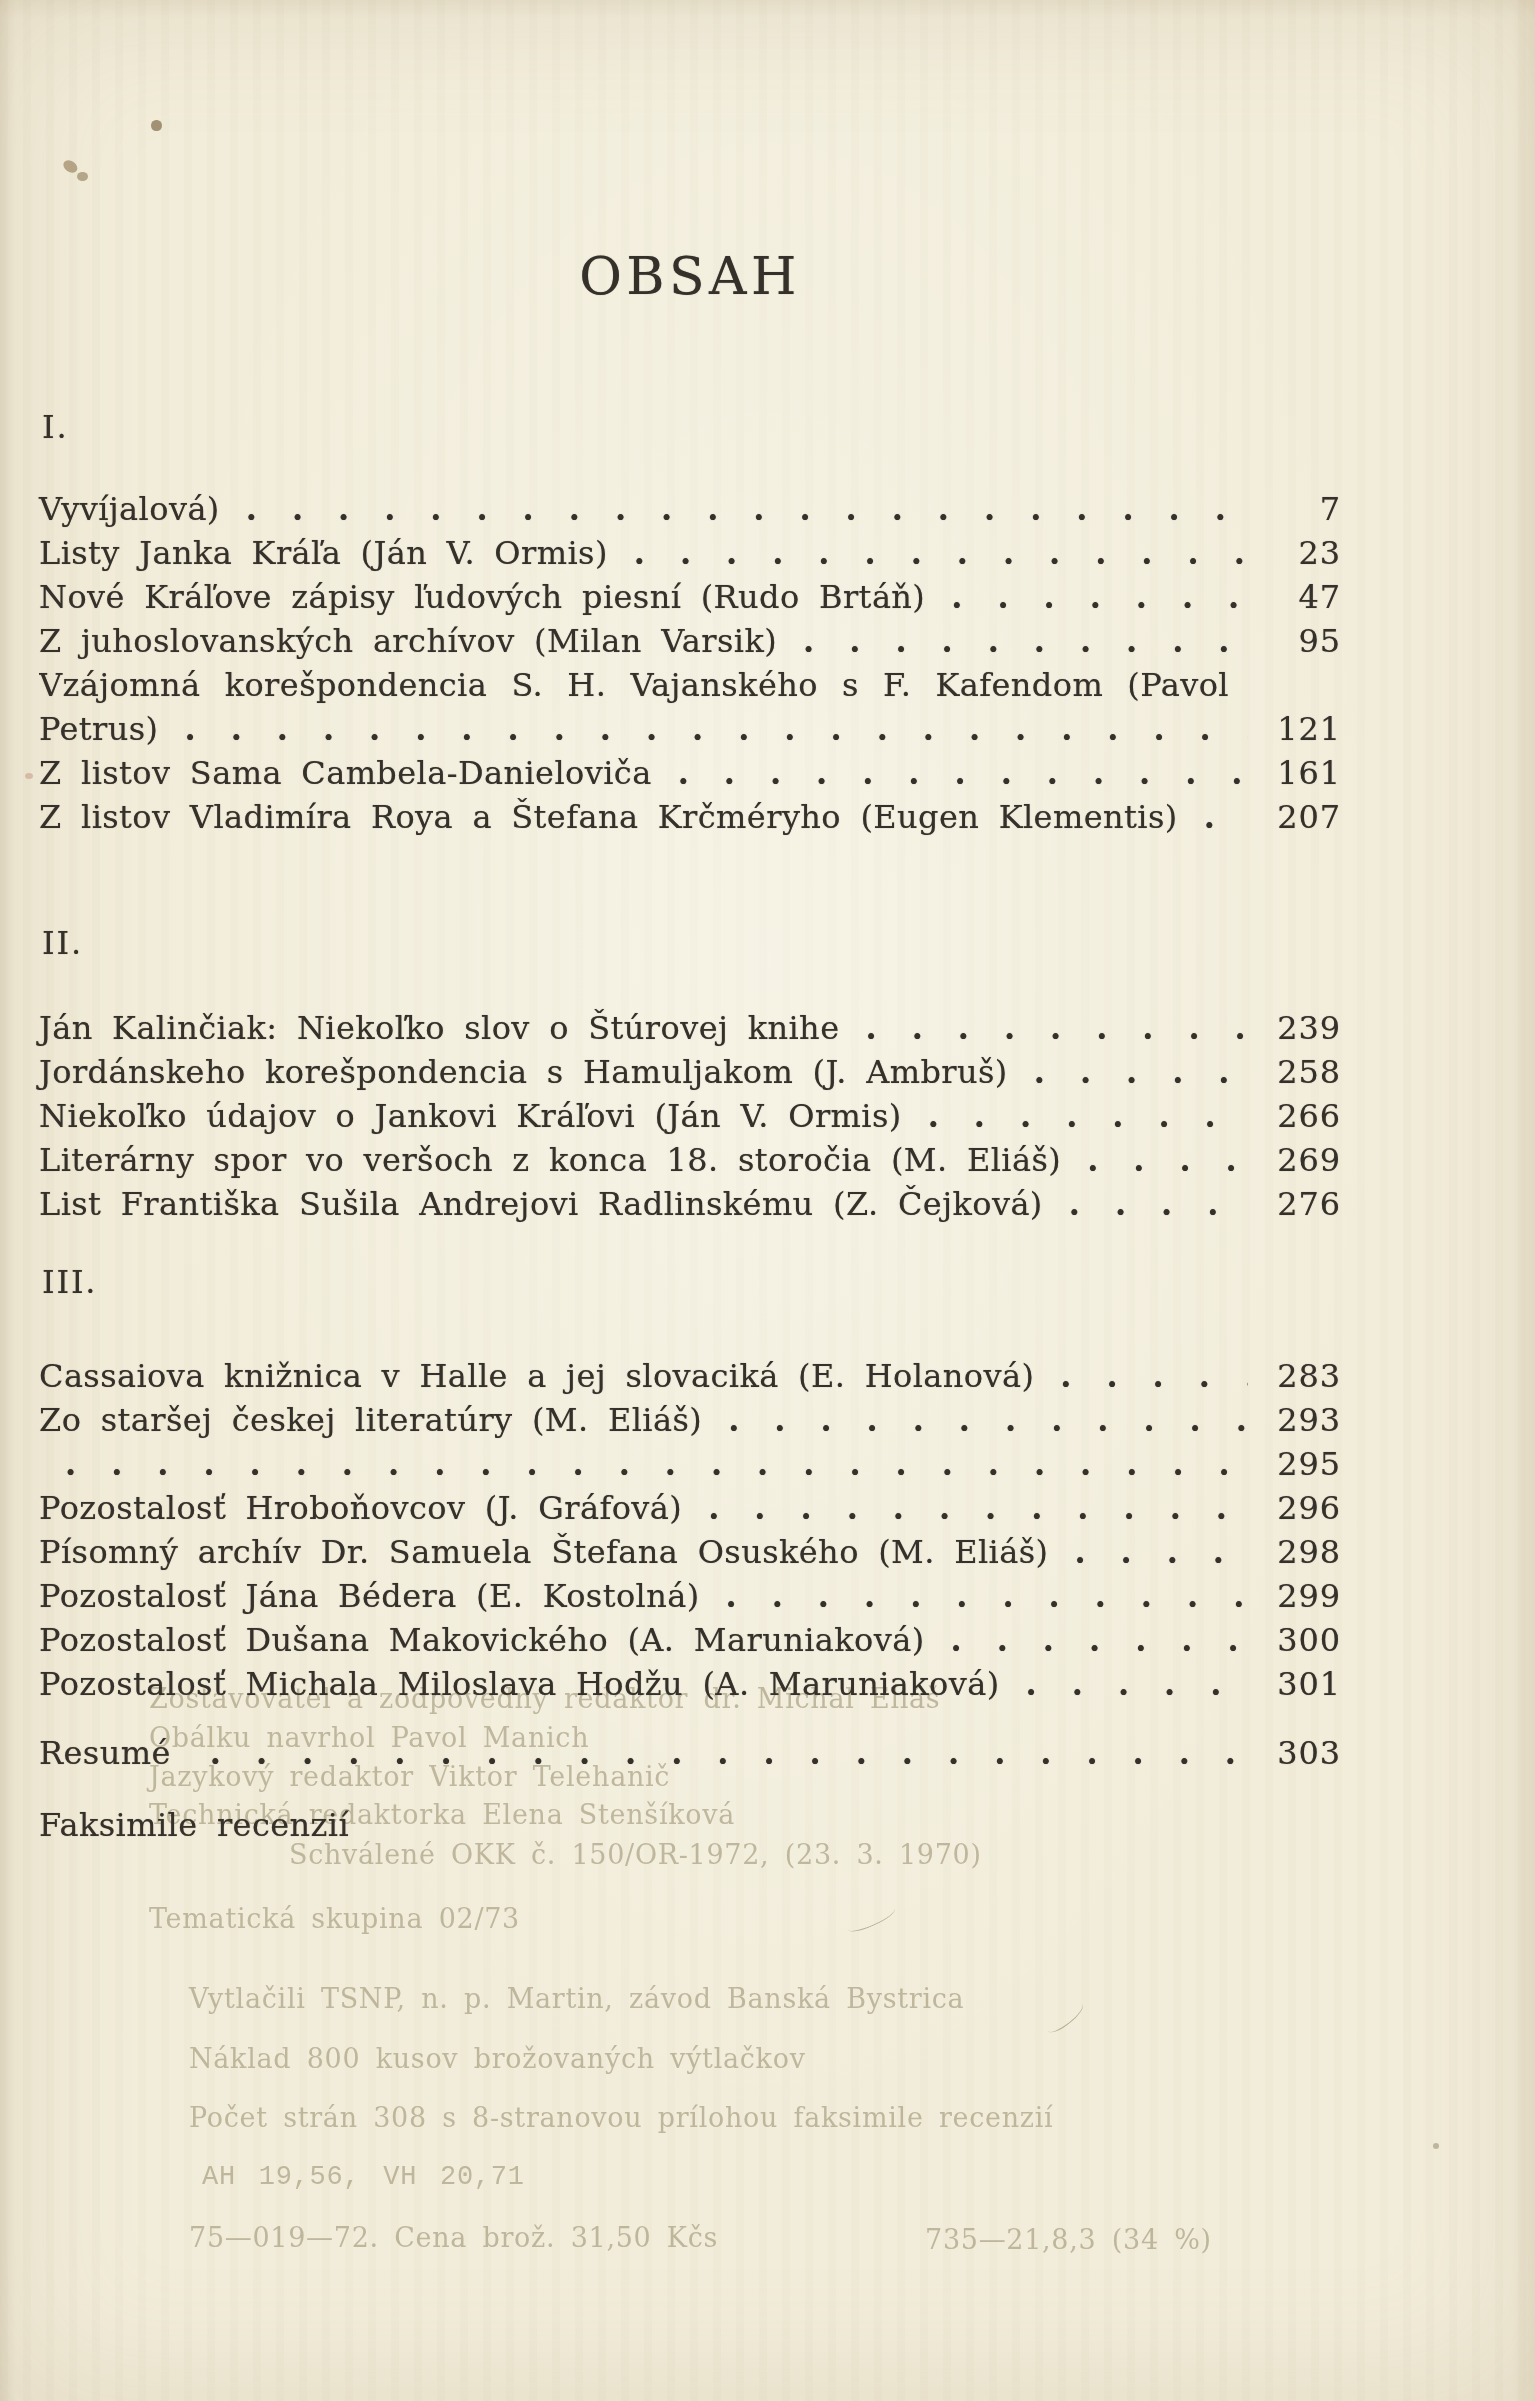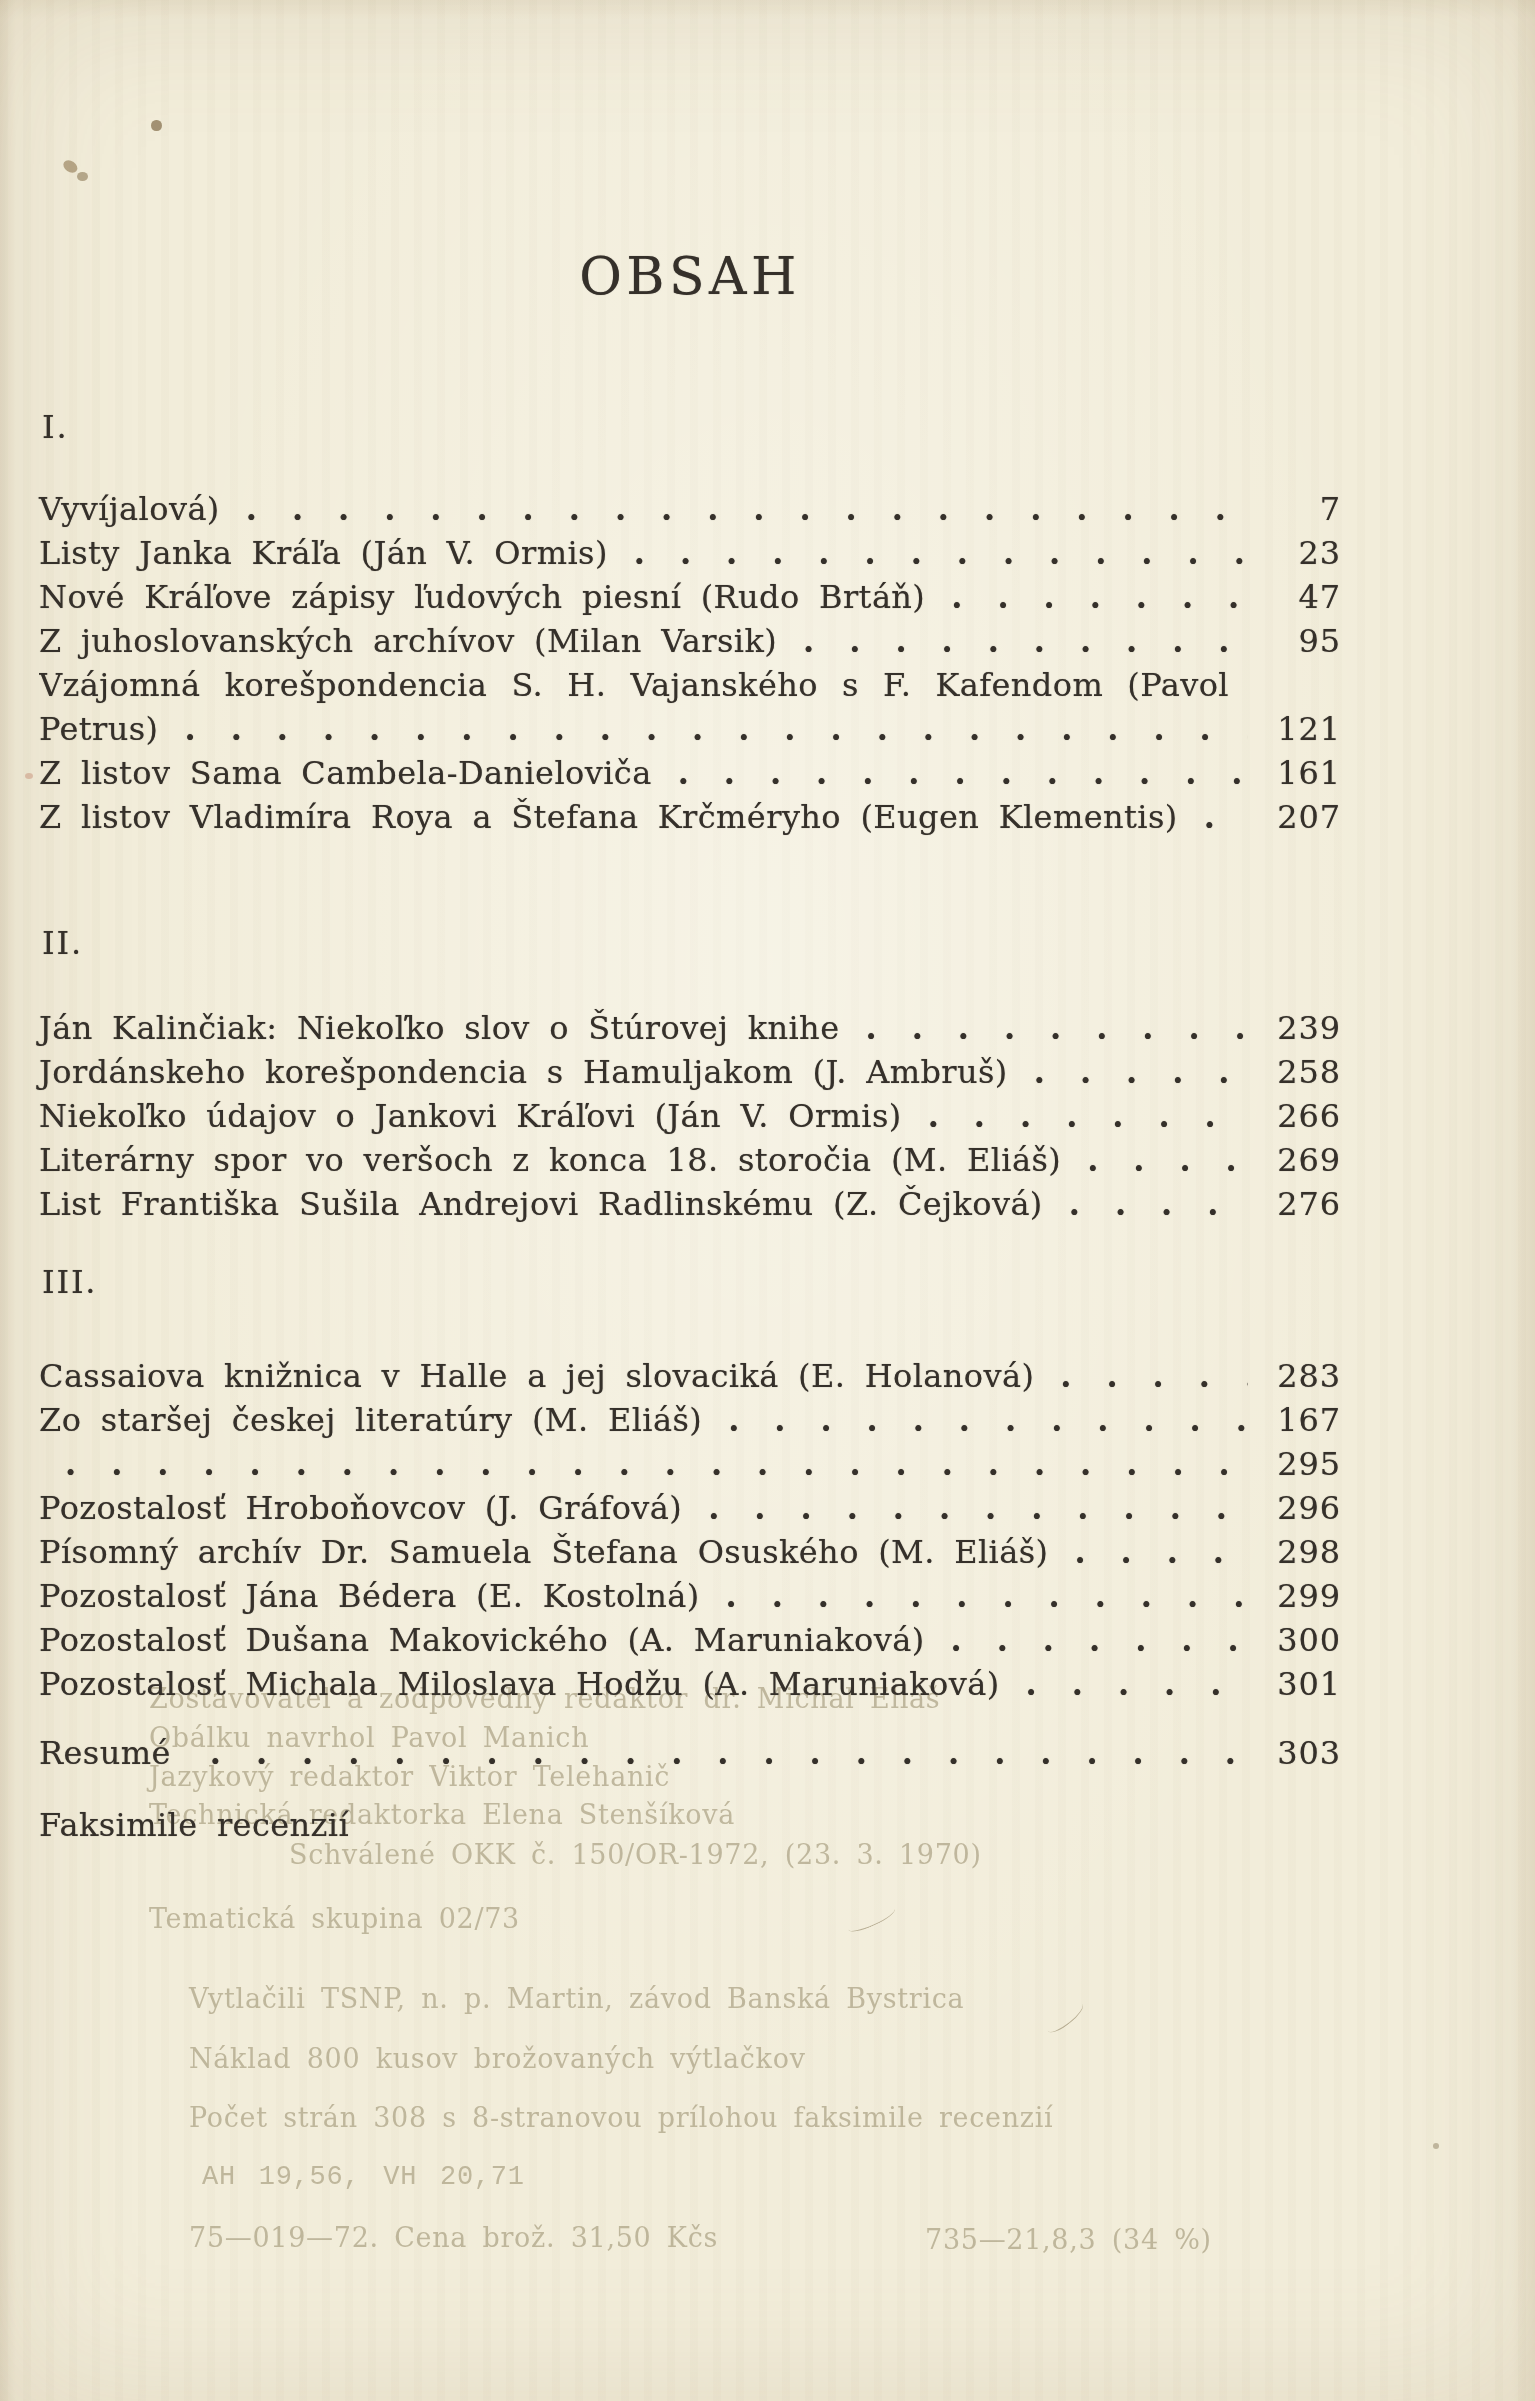--- a/index.html
+++ b/index.html
@@ -170,21 +170,21 @@
   <div class="sec-heading ink" style="top:1263px;">III.</div>
   <div class="toc-block" style="top:1354px;">
     <div class="trow">
       <span class="t-text ink">Cassaiova knižnica v Halle a jej slovaciká (E. Holanová)</span>
       <span class="leader ink">....................................</span>
       <span class="pnum ink">283</span>
     </div>
     <div class="trow">
       <span class="t-text ink">Zo staršej českej literatúry (M. Eliáš)</span>
       <span class="leader ink">....................................</span>
-      <span class="pnum ink">167</span>
+      <span class="pnum ink">293</span>
     </div>
     <div class="trow">
       <span class="leader ink">....................................</span>
       <span class="pnum ink">295</span>
     </div>
     <div class="trow">
       <span class="t-text ink">Pozostalosť Hroboňovcov (J. Gráfová)</span>
       <span class="leader ink">....................................</span>
       <span class="pnum ink">296</span>
     </div>

